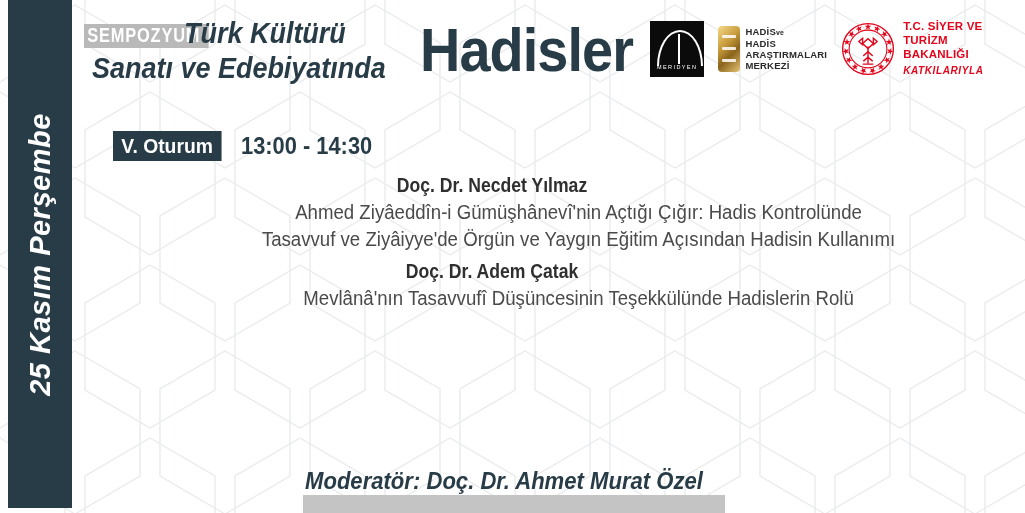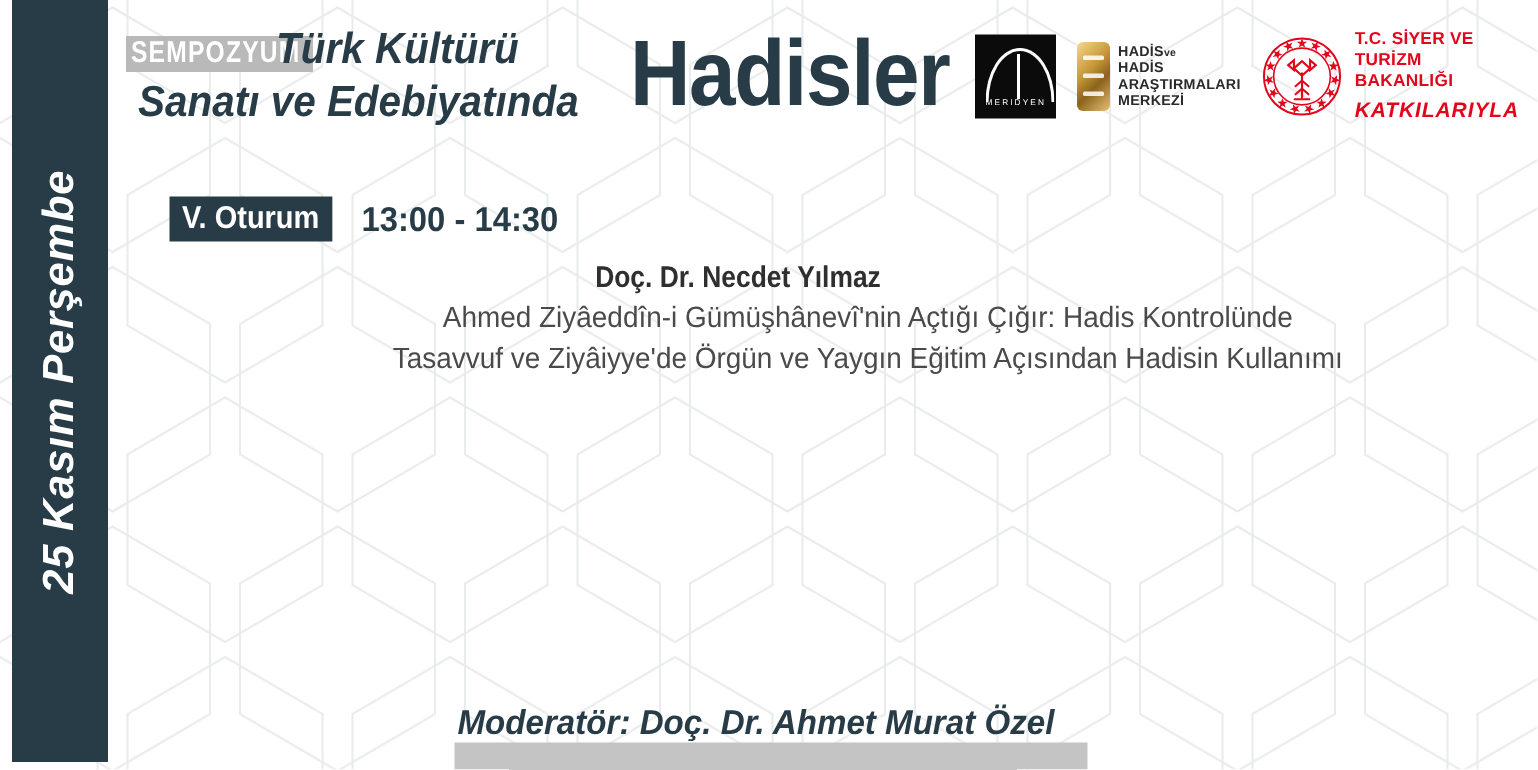--- a/index.html
+++ b/index.html
@@ -92,21 +92,21 @@
   .hadis-mark .s1{top:9px;} .hadis-mark .s2{top:21px;} .hadis-mark .s3{top:33px;}
   .hadis-txt{
     color:#2a2a2a;font-size:9.5px;font-weight:bold;line-height:1.18;
     letter-spacing:.2px;font-family:"Liberation Sans", sans-serif;
   }
   .hadis-txt .ve{font-size:7px;font-weight:bold;}
   .logo-bakanlik{display:flex;align-items:center;gap:8px;}
   .seal{width:54px;height:54px;flex:none;}
   .bakanlik-txt{color:#e3051b;font-size:11.5px;font-weight:bold;line-height:1.2;letter-spacing:.2px;}
   .bakanlik-txt .katki{
-    font-size:14px;font-style:italic;font-weight:bold;margin-top:4px;letter-spacing:.6px;
+    font-size:10px;font-style:italic;font-weight:bold;margin-top:4px;letter-spacing:.6px;
   }
   
   .session-row{position:absolute;left:96px;top:131px;display:flex;align-items:center;gap:10px;margin-left:17px;}
   .session-badge{
     background:#283c47;color:#ffffff;font-size:21px;font-weight:bold;
     padding:3px 9px 4px 9px;line-height:1.1;
     transform:scaleX(0.92);transform-origin:left center;
   }
   .session-time{color:#283c47;font-size:23px;font-weight:bold;transform:scaleX(0.95);transform-origin:left center;}
   
@@ -233,20 +233,24 @@
   </div>
 
   <div class="program">
 
     <div class="entry">
       <div class="speaker">Doç. Dr. Necdet Yılmaz</div>
       <div class="talk">Ahmed Ziyâeddîn-i Gümüşhânevî'nin Açtığı Çığır: Hadis Kontrolünde</div>
       <div class="talk">Tasavvuf ve Ziyâiyye'de Örgün ve Yaygın Eğitim Açısından Hadisin Kullanımı</div>
     </div>
 
+    <div class="entry">
+      <div class="speaker">Doç. Dr. Adem Çatak</div>
+      <div class="talk">Mevlânâ'nın Tasavvufî Düşüncesinin Teşekkülünde Hadislerin Rolü</div>
+    </div>
 
 
   </div>
 
   <div class="mod-bar"></div>
   <div class="moderator">Moderatör: Doç. Dr. Ahmet Murat Özel</div>
 
 </div>
 
 </body></html>

